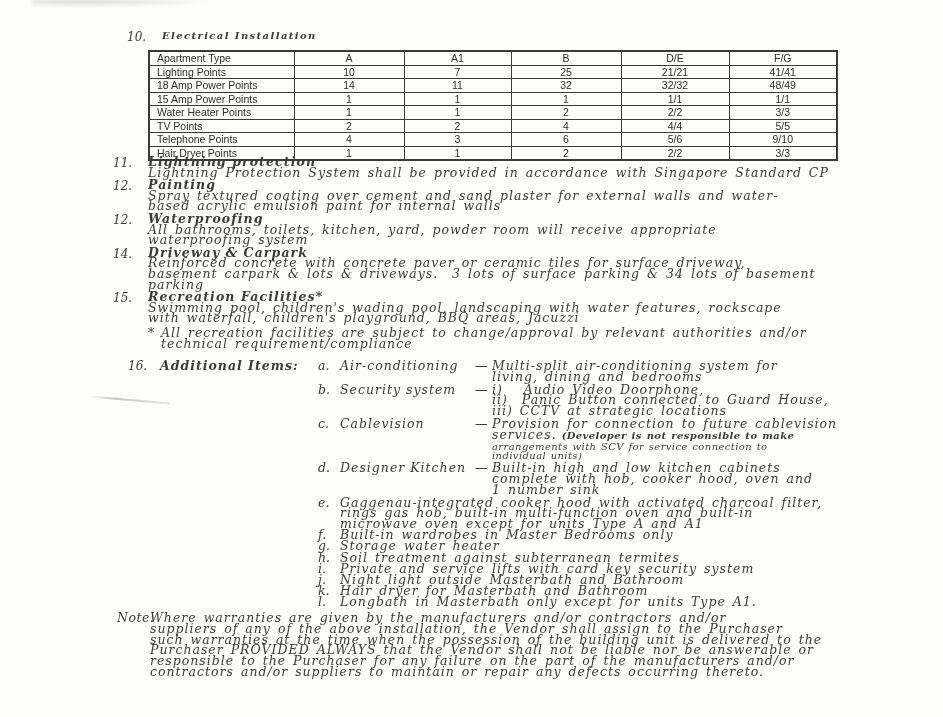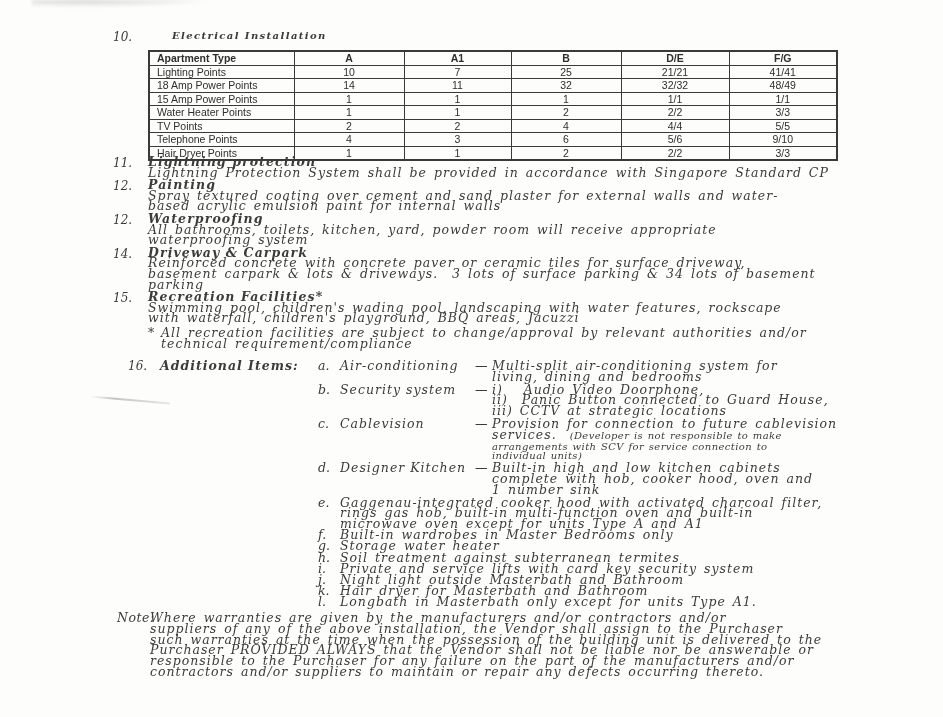--- a/index.html
+++ b/index.html
@@ -18,59 +18,59 @@
     position:absolute;top:0;left:32px;width:175px;height:7px;
     background:radial-gradient(ellipse at 30% 0%, rgba(110,110,110,.28), rgba(150,150,150,.12) 55%, transparent 75%);
     filter:blur(1.5px);
   }
   .scratch{
     position:absolute;left:90px;top:399px;width:80px;height:2px;
     background:linear-gradient(to right, transparent, rgba(140,140,140,.5) 30%, rgba(165,165,165,.25));
     transform:rotate(5deg);
   }
   
-  #heading10{position:absolute;top:30px;left:113px;display:flex;gap:24px;}
+  #heading10{position:absolute;top:30px;left:127px;display:flex;}
   #heading10 .num{width:35px;font-size:12px;}
   #heading10 .title{font-weight:bold;font-size:10px;letter-spacing:1.4px;}
   
   #apt-table{
     position:absolute;top:50px;left:148px;width:688px;
     border-collapse:collapse;
     font-family:"Liberation Sans", sans-serif;
     font-style:normal;font-size:10.5px;color:#2e2e2e;
     border:2px solid #3a3a3a;
     table-layout:fixed;
   }
   #apt-table th,#apt-table td{
     border:1px solid #3a3a3a;
     padding:1px 7px;height:10.5px;line-height:10.5px;
     overflow:hidden;
   }
-  #apt-table th{font-weight:bold;text-align:center;}
+  #apt-table th{font-weight:normal;text-align:center;}
   #apt-table th.left,#apt-table td.left{text-align:left;}
   #apt-table td{text-align:center;}
   
   #sections{position:absolute;top:157px;left:113px;width:760px;}
   .section{display:flex;margin-bottom:2px;}
   .section .num{width:35px;flex:none;font-size:12px;line-height:10.6px;padding-top:1px;}
   .sec-head{font-weight:bold;font-size:12.5px;letter-spacing:1.1px;line-height:10.6px;}
   .body-line{font-size:12.5px;letter-spacing:1px;word-spacing:2px;line-height:10.6px;}
   .footnote{display:flex;margin-top:4px;}
   .footnote .star{width:13px;flex:none;font-size:12.5px;line-height:10.6px;}
   
   #sec16{position:absolute;top:361px;left:128px;display:flex;}
   #sec16 .num{width:32px;flex:none;font-size:12px;line-height:10.8px;}
   #sec16 .title{width:158px;flex:none;font-weight:bold;font-size:12.5px;letter-spacing:1px;line-height:10.8px;}
   .pair{display:flex;margin-bottom:2px;}
   .pair .letter{width:22px;flex:none;font-size:12.5px;line-height:10.8px;}
   .pair .name{width:135px;flex:none;font-size:12.5px;letter-spacing:1px;line-height:10.8px;}
   .pair .dash{width:17px;flex:none;font-size:12.5px;line-height:10.8px;}
   .pair .desc .line{font-size:12.5px;letter-spacing:1px;word-spacing:2px;line-height:10.8px;}
   .small-line{font-size:10px !important;letter-spacing:.4px !important;word-spacing:1px !important;line-height:9.8px !important;font-style:italic;}
-  .small-inline{font-size:10px;letter-spacing:.4px;word-spacing:1px;margin-left:13px;}
+  .small-inline{font-size:10px;letter-spacing:.4px;word-spacing:1px;margin-left:5px;font-weight:bold;}
   .item{display:flex;margin-bottom:.5px;}
   .item .letter{width:22px;flex:none;font-size:12.5px;line-height:10.7px;}
   .item .text .line{font-size:12.5px;letter-spacing:1px;word-spacing:2px;line-height:10.7px;}
   
   #note{position:absolute;top:613px;left:117px;display:flex;}
   #note .label{width:33px;flex:none;font-size:12.5px;letter-spacing:.5px;line-height:10.8px;}
   #note .body-line{line-height:10.8px;}
 </style>
 </head>
 <body>

